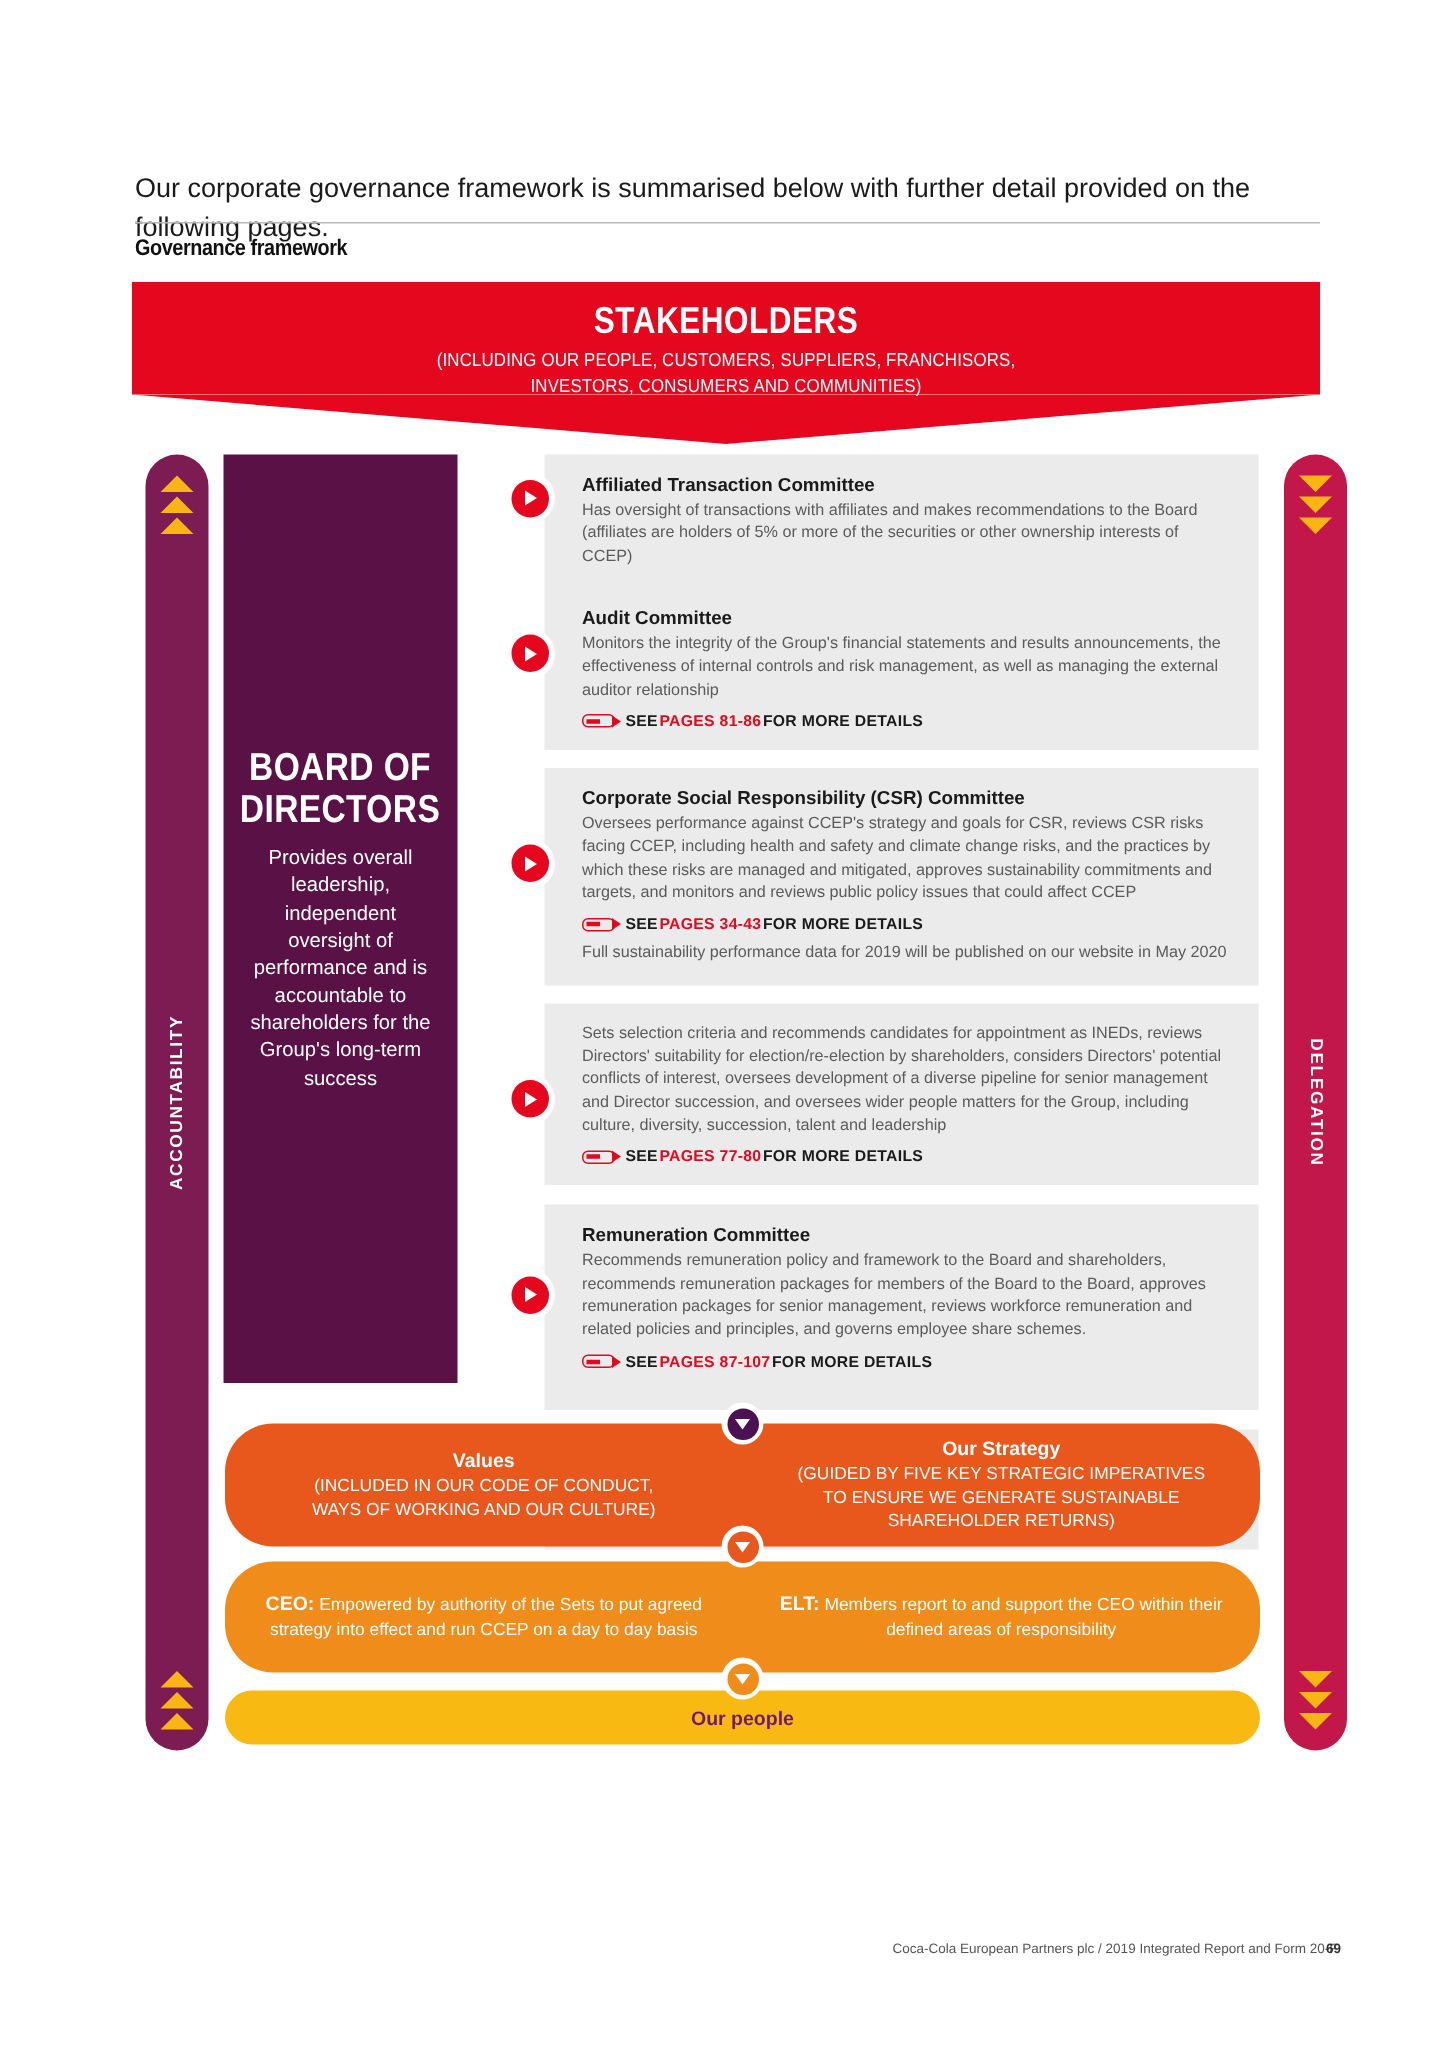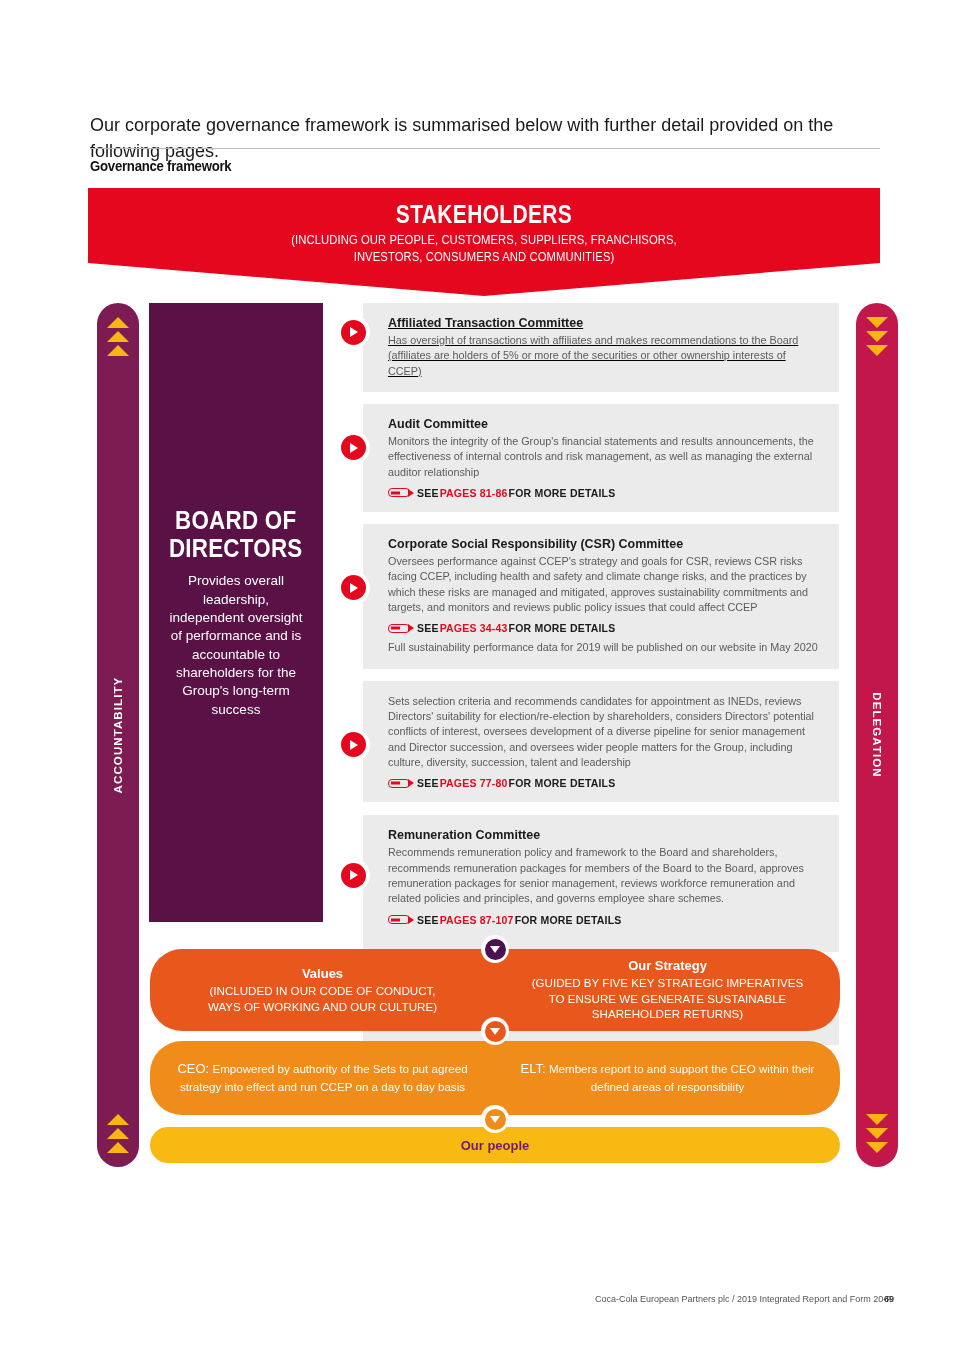--- a/index.html
+++ b/index.html
@@ -75,21 +75,21 @@
     width: 0; height: 0; border-left: 11px solid transparent;
     border-right: 11px solid transparent; border-bottom: 11px solid #F9B514;
   }
   .tri-down {
     width: 0; height: 0; border-left: 11px solid transparent;
     border-right: 11px solid transparent; border-top: 11px solid #F9B514;
   }
 
   
   .board {
-    position: absolute; left: 149px; top: 303px; width: 174px; height: 619px;
+    position: absolute; left: 149px; top: 303px; width: 156px; height: 619px;
     background: #5A1246; color: #fff;
     display: flex; flex-direction: column; align-items: center;
     justify-content: center; padding: 0 16px; text-align: center;
   }
   .board-title {
     font-size: 26px; font-weight: 700; line-height: 1.08; letter-spacing: 0.3px;
     font-family: "Liberation Sans Narrow", "Liberation Sans", sans-serif;
     transform: scaleX(0.86);
   }
   .board-desc { margin-top: 10px; font-size: 13.5px; line-height: 1.36; }
@@ -156,21 +156,21 @@
   .obar.ceo      { top: 1041px; height: 74px; background: #F08C1A; }
   .obar.people   { top: 1127px; height: 36px; background: #F9B913;
                    display: flex; align-items: center; justify-content: center; }
   .half { position: absolute; top: 0; width: 50%; height: 100%;
           display: flex; flex-direction: column; align-items: center;
           justify-content: center; padding: 0 18px; }
   .half.l { left: 0; } .half.r { right: 0; }
   .oh { font-size: 13px; font-weight: 700; margin-bottom: 2px; }
   .osub { font-size: 11.6px; line-height: 1.35; }
   .inline-row { font-size: 11.6px; line-height: 1.45; }
-  .inline-row b { font-size: 13px; font-weight: 400; text-align: right; }
+  .inline-row b { font-size: 13px; font-weight: 700; text-align: right; }
   .people-label { font-size: 13px; font-weight: 700; color: #701a75; }
 
   
   .conn {
     position: absolute; left: 481px; width: 28px; height: 28px;
     border-radius: 50%; background: #fff;
     display: flex; align-items: center; justify-content: center; z-index: 5;
   }
   .conn .cdisc {
     width: 21px; height: 21px; border-radius: 50%;
@@ -244,21 +244,21 @@
   <div class="board">
     <div class="board-title">
       <div>BOARD OF</div>
       <div>DIRECTORS</div>
     </div>
     <div class="board-desc">Provides overall leadership, independent oversight of performance and is accountable to shareholders for the Group's long-term success</div>
   </div>
 
   <div class="committees">
 
-    <div class="cbox" style="margin-bottom:12px;text-decoration:underline;">
+    <div class="cbox" style="margin-bottom:0;">
       <div class="marker" style="top:12px;">
         <div class="disc">
             <div class="play"></div>
           </div>
       </div>
       <h3>Affiliated Transaction Committee</h3>
       <p>Has oversight of transactions with affiliates and makes recommendations to the Board (affiliates are holders of 5% or more of the securities or other ownership interests of CCEP)</p>
     </div>
 
     <div class="cbox" style="margin-bottom:12px;">

